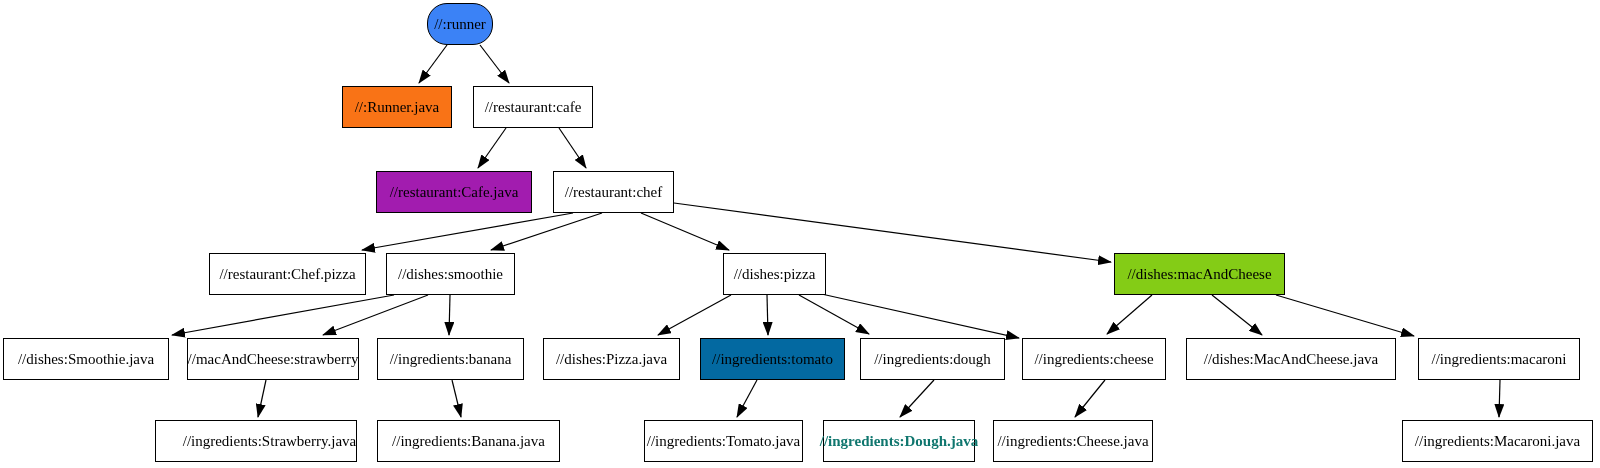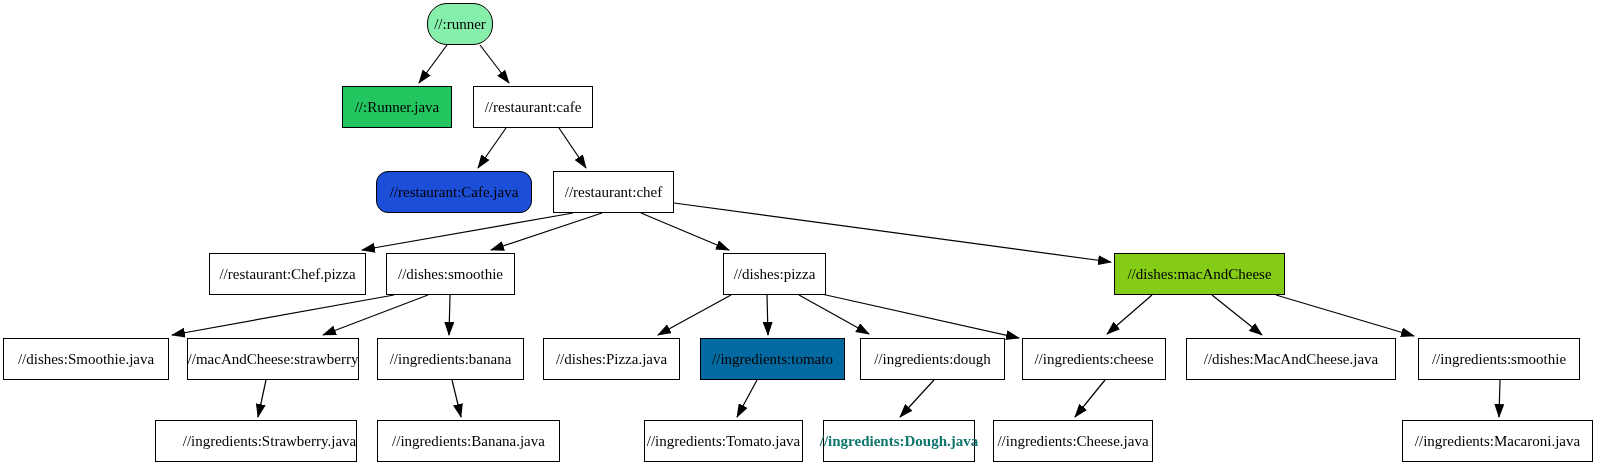--- a/index.html
+++ b/index.html
@@ -65,38 +65,38 @@
       <line x1="817" y1="293" x2="1019" y2="338" stroke="#000000" stroke-width="1.2" marker-end="url(#arrowhead)"></line>
       <line x1="757" y1="380" x2="737" y2="417" stroke="#000000" stroke-width="1.2" marker-end="url(#arrowhead)"></line>
       <line x1="934" y1="380" x2="900" y2="417" stroke="#000000" stroke-width="1.2" marker-end="url(#arrowhead)"></line>
       <line x1="1105" y1="380" x2="1075" y2="417" stroke="#000000" stroke-width="1.2" marker-end="url(#arrowhead)"></line>
       <line x1="1152" y1="295" x2="1107" y2="334" stroke="#000000" stroke-width="1.2" marker-end="url(#arrowhead)"></line>
       <line x1="1212" y1="295" x2="1262" y2="335" stroke="#000000" stroke-width="1.2" marker-end="url(#arrowhead)"></line>
       <line x1="1276" y1="295" x2="1414" y2="336" stroke="#000000" stroke-width="1.2" marker-end="url(#arrowhead)"></line>
       <line x1="1500" y1="380" x2="1499" y2="417" stroke="#000000" stroke-width="1.2" marker-end="url(#arrowhead)"></line>
     </svg>
   <div id="nodes-layer">
-      <div class="node" style="left: 427px; top: 3px; width: 66px; height: 42px; border-color: rgb(0, 0, 0); background: #86efac; color: rgb(0, 0, 0); border-radius: 20px;">//:runner</div>
-      <div class="node" style="left: 342px; top: 86px; width: 110px; height: 42px; border-color: rgb(0, 0, 0); background: #22c55e; color: rgb(0, 0, 0);">//:Runner.java</div>
+      <div class="node" style="left: 427px; top: 3px; width: 66px; height: 42px; border-color: rgb(0, 0, 0); background: #3b82f6; color: rgb(0, 0, 0); border-radius: 20px;">//:runner</div>
+      <div class="node" style="left: 342px; top: 86px; width: 110px; height: 42px; border-color: rgb(0, 0, 0); background: #f97316; color: rgb(0, 0, 0);">//:Runner.java</div>
       <div class="node" style="left: 473px; top: 86px; width: 120px; height: 42px; border-color: rgb(0, 0, 0); background: rgb(255, 255, 255); color: rgb(0, 0, 0);">//restaurant:cafe</div>
-      <div class="node" style="left: 376px; top: 171px; width: 156px; height: 42px; border-color: rgb(0, 0, 0); background: #1d4ed8; color: rgb(0, 0, 0); border-radius: 12px;">//restaurant:Cafe.java</div>
+      <div class="node" style="left: 376px; top: 171px; width: 156px; height: 42px; border-color: rgb(0, 0, 0); background: #a21caf; color: rgb(0, 0, 0);">//restaurant:Cafe.java</div>
       <div class="node" style="left: 553px; top: 171px; width: 121px; height: 42px; border-color: rgb(0, 0, 0); background: rgb(255, 255, 255); color: rgb(0, 0, 0);">//restaurant:chef</div>
       <div class="node" style="left: 209px; top: 253px; width: 157px; height: 42px; border-color: rgb(0, 0, 0); background: rgb(255, 255, 255); color: rgb(0, 0, 0);">//restaurant:Chef.pizza</div>
       <div class="node" style="left: 386px; top: 253px; width: 129px; height: 42px; border-color: rgb(0, 0, 0); background: rgb(255, 255, 255); color: rgb(0, 0, 0);">//dishes:smoothie</div>
       <div class="node" style="left: 723px; top: 253px; width: 103px; height: 42px; border-color: rgb(0, 0, 0); background: rgb(255, 255, 255); color: rgb(0, 0, 0);">//dishes:pizza</div>
       <div class="node" style="left: 1114px; top: 253px; width: 171px; height: 42px; border-color: rgb(0, 0, 0); background: #84cc16; color: rgb(0, 0, 0);">//dishes:macAndCheese</div>
       <div class="node" style="left: 3px; top: 338px; width: 166px; height: 42px; border-color: rgb(0, 0, 0); background: rgb(255, 255, 255); color: rgb(0, 0, 0);">//dishes:Smoothie.java</div>
       <div class="node" style="left: 187px; top: 338px; width: 172px; height: 42px; border-color: rgb(0, 0, 0); background: rgb(255, 255, 255); color: rgb(0, 0, 0);">//macAndCheese:strawberry</div>
       <div class="node" style="left: 377px; top: 338px; width: 147px; height: 42px; border-color: rgb(0, 0, 0); background: rgb(255, 255, 255); color: rgb(0, 0, 0);">//ingredients:banana</div>
       <div class="node" style="left: 543px; top: 338px; width: 137px; height: 42px; border-color: rgb(0, 0, 0); background: rgb(255, 255, 255); color: rgb(0, 0, 0);">//dishes:Pizza.java</div>
       <div class="node" style="left: 700px; top: 338px; width: 145px; height: 42px; border-color: rgb(0, 0, 0); background: #0369a1; color: rgb(0, 0, 0);">//ingredients:tomato</div>
       <div class="node" style="left: 860px; top: 338px; width: 145px; height: 42px; border-color: rgb(0, 0, 0); background: rgb(255, 255, 255); color: rgb(0, 0, 0);">//ingredients:dough</div>
       <div class="node" style="left: 1022px; top: 338px; width: 144px; height: 42px; border-color: rgb(0, 0, 0); background: rgb(255, 255, 255); color: rgb(0, 0, 0);">//ingredients:cheese</div>
       <div class="node" style="left: 1186px; top: 338px; width: 210px; height: 42px; border-color: rgb(0, 0, 0); background: rgb(255, 255, 255); color: rgb(0, 0, 0);">//dishes:MacAndCheese.java</div>
-      <div class="node" style="left: 1418px; top: 338px; width: 162px; height: 42px; border-color: rgb(0, 0, 0); background: rgb(255, 255, 255); color: rgb(0, 0, 0);">//ingredients:smoothie</div>
+      <div class="node" style="left: 1418px; top: 338px; width: 162px; height: 42px; border-color: rgb(0, 0, 0); background: rgb(255, 255, 255); color: rgb(0, 0, 0);">//ingredients:macaroni</div>
       <div class="node" style="left: 155px; top: 420px; width: 202px; height: 42px; border-color: rgb(0, 0, 0); background: rgb(255, 255, 255); color: rgb(0, 0, 0); padding-left: 27px;">//ingredients:Strawberry.java</div>
       <div class="node" style="left: 377px; top: 420px; width: 183px; height: 42px; border-color: rgb(0, 0, 0); background: rgb(255, 255, 255); color: rgb(0, 0, 0);">//ingredients:Banana.java</div>
       <div class="node" style="left: 644px; top: 420px; width: 159px; height: 42px; border-color: rgb(0, 0, 0); background: rgb(255, 255, 255); color: rgb(0, 0, 0);">//ingredients:Tomato.java</div>
       <div class="node" style="left: 823px; top: 420px; width: 152px; height: 42px; border-color: rgb(0, 0, 0); background: rgb(255, 255, 255); color: #0f766e; font-weight: bold;">//ingredients:Dough.java</div>
       <div class="node" style="left: 993px; top: 420px; width: 160px; height: 42px; border-color: rgb(0, 0, 0); background: rgb(255, 255, 255); color: rgb(0, 0, 0);">//ingredients:Cheese.java</div>
       <div class="node" style="left: 1402px; top: 420px; width: 191px; height: 42px; border-color: rgb(0, 0, 0); background: rgb(255, 255, 255); color: rgb(0, 0, 0);">//ingredients:Macaroni.java</div>
     </div>
 </div>
 
 </body></html>

